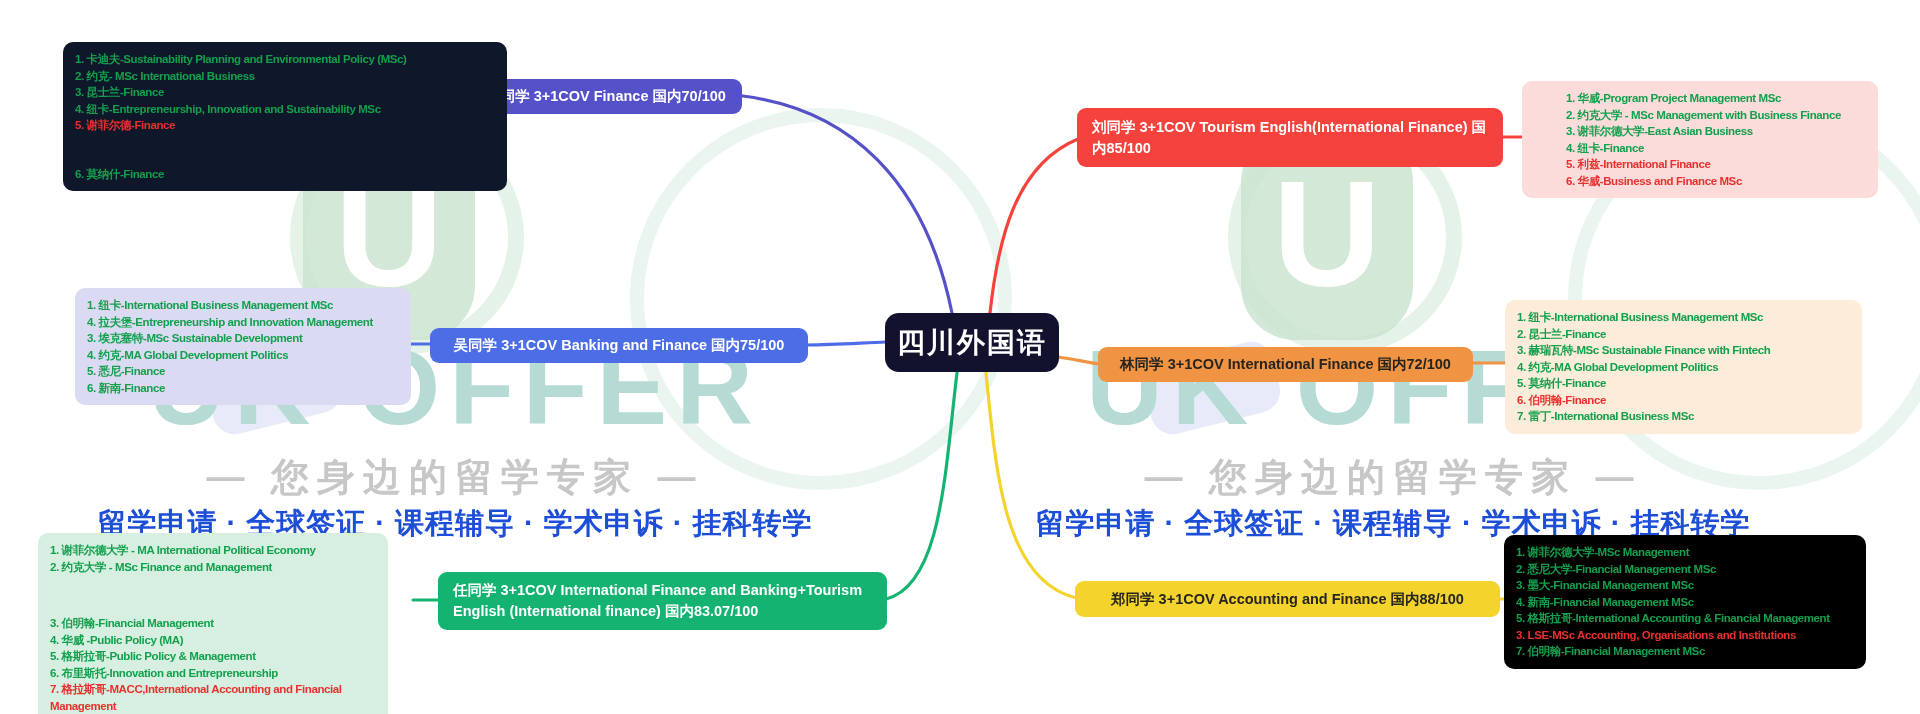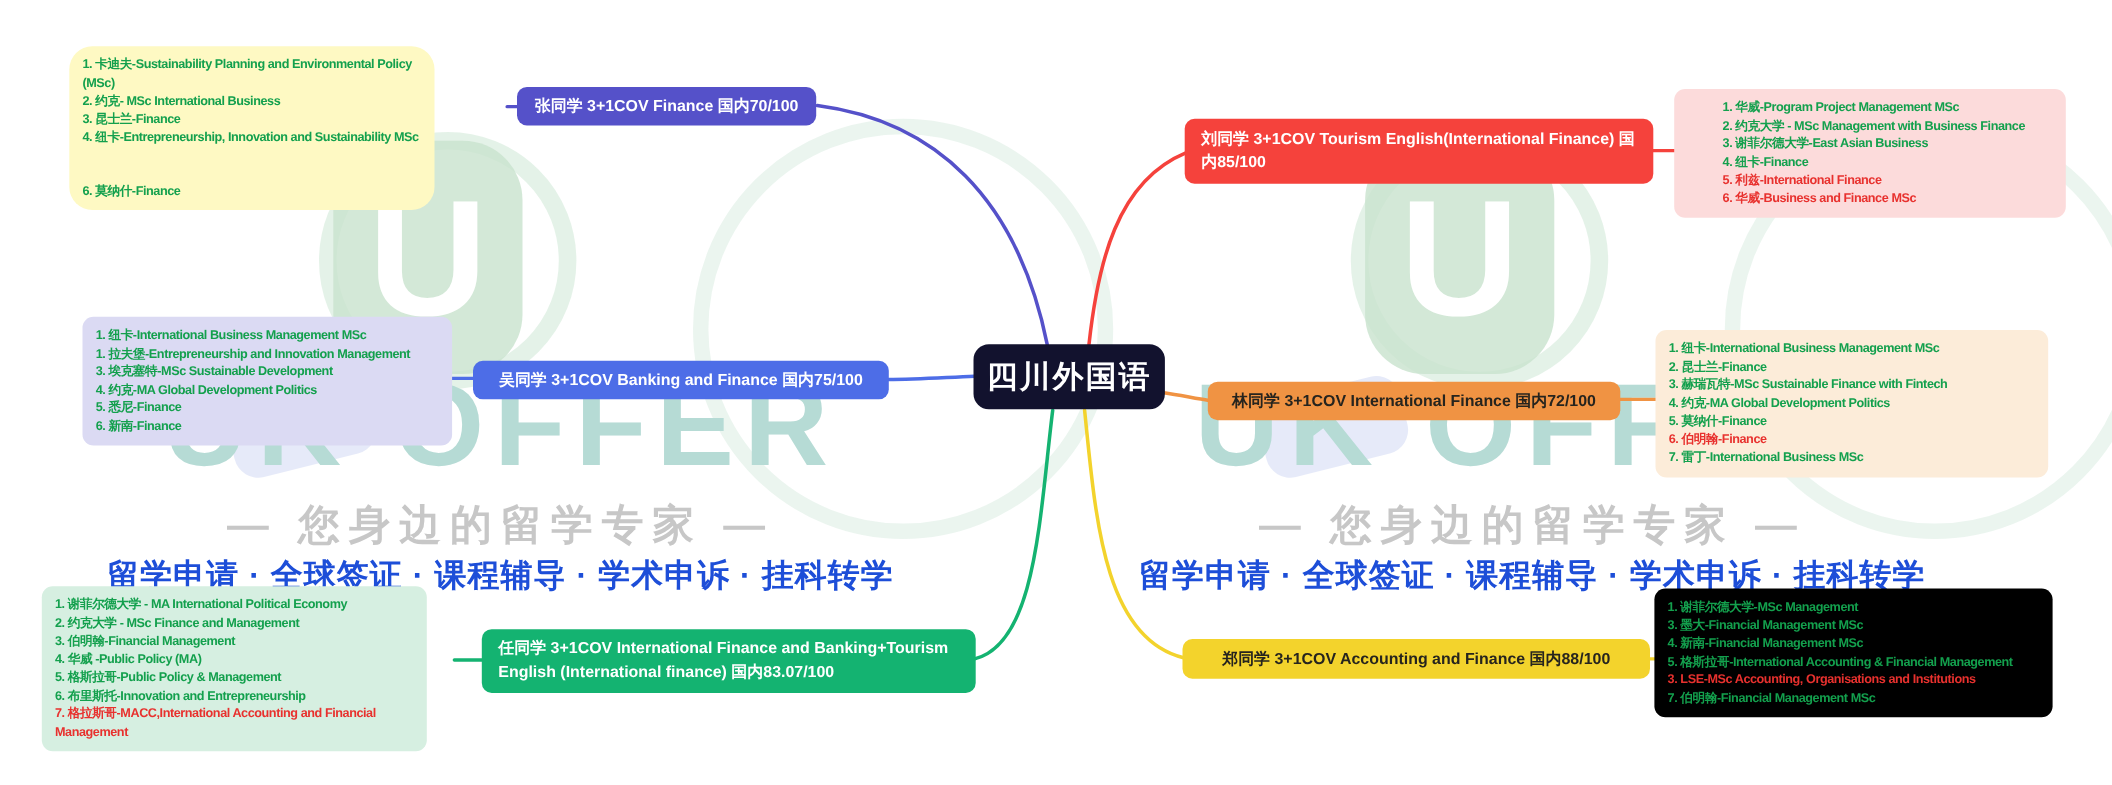--- a/index.html
+++ b/index.html
@@ -80,43 +80,44 @@
     <path d="M1501,137 L1524,137" stroke-width="3" stroke="#f5423c"></path>
     <path d="M1058,357 C1072,359 1086,362 1099,364" stroke-width="3.2" stroke="#f09343"></path>
     <path d="M1471,363 L1507,363" stroke-width="3" stroke="#f09343"></path>
     <path d="M986,373 C996,470 1003,580 1076,598" stroke-width="3.2" stroke="#f3d32c"></path>
     <path d="M1493,599 L1508,599" stroke-width="3" stroke="#f3d32c"></path>
   </svg>
 
   <div class="center-node" style="left: 885px; top: 313px; width: 174px; height: 59px; color: rgb(255, 255, 255); background: rgb(18, 18, 46);">四川外国语</div>
 
   <div class="node single" style="left: 470px; top: 79px; width: 272px; color: rgb(255, 255, 255); background: rgb(85, 81, 201);">张同学 3+1COV Finance 国内70/100</div>
-  <div class="offer-box" style="left: 63px; top: 42px; width: 332px; background: #fef9c3; border-radius: 21px;">
+  <div class="offer-box" style="left: 63px; top: 42px; width: 444px; background: #0f172a;">
     <div class="offer-line" style="color: rgb(19, 160, 77);">1. 卡迪夫-Sustainability Planning and Environmental Policy (MSc)</div>
     <div class="offer-line" style="color: rgb(19, 160, 77);">2. 约克- MSc International Business</div>
     <div class="offer-line" style="color: rgb(19, 160, 77);">3. 昆士兰-Finance</div>
     <div class="offer-line" style="color: rgb(19, 160, 77);">4. 纽卡-Entrepreneurship, Innovation and Sustainability MSc</div>
+    <div class="offer-line" style="color: rgb(232, 49, 46);">5. 谢菲尔德-Finance</div>
     <div class="offer-line" style="color: rgb(19, 160, 77); margin-top: 32px;">6. 莫纳什-Finance</div>
   </div>
 
   <div class="node single" style="left: 430px; top: 328px; width: 378px; color: rgb(255, 255, 255); background: rgb(77, 109, 231);">吴同学 3+1COV Banking and Finance 国内75/100</div>
   <div class="offer-box" style="left: 75px; top: 288px; width: 336px; background: rgb(219, 218, 243);">
     <div class="offer-line" style="color: rgb(19, 160, 77);">1. 纽卡-International Business Management MSc</div>
-    <div class="offer-line" style="color: rgb(19, 160, 77);">1. 拉夫堡-Entrepreneurship and Innovation Management</div>
+    <div class="offer-line" style="color: rgb(19, 160, 77);">4. 拉夫堡-Entrepreneurship and Innovation Management</div>
     <div class="offer-line" style="color: rgb(19, 160, 77);">3. 埃克塞特-MSc Sustainable Development</div>
     <div class="offer-line" style="color: rgb(19, 160, 77);">4. 约克-MA Global Development Politics</div>
     <div class="offer-line" style="color: rgb(19, 160, 77);">5. 悉尼-Finance</div>
     <div class="offer-line" style="color: rgb(19, 160, 77);">6. 新南-Finance</div>
   </div>
 
   <div class="node multi" style="left: 438px; top: 572px; width: 449px; min-height: 56px; color: rgb(255, 255, 255); background: rgb(20, 179, 113);">任同学 3+1COV International Finance and Banking+Tourism English (International finance) 国内83.07/100</div>
   <div class="offer-box" style="left: 38px; top: 533px; width: 350px; background: rgb(214, 239, 225);">
     <div class="offer-line" style="color: rgb(19, 160, 77);">1. 谢菲尔德大学 - MA International Political Economy</div>
     <div class="offer-line" style="color: rgb(19, 160, 77);">2. 约克大学 - MSc Finance and Management</div>
-    <div class="offer-line" style="color: rgb(19, 160, 77);">3. 伯明翰-Financial Management</div>
+    <div class="offer-line" style="color: rgb(19, 160, 77); margin-top: 40px;">3. 伯明翰-Financial Management</div>
     <div class="offer-line" style="color: rgb(19, 160, 77);">4. 华威 -Public Policy (MA)</div>
     <div class="offer-line" style="color: rgb(19, 160, 77);">5. 格斯拉哥-Public Policy &amp; Management</div>
     <div class="offer-line" style="color: rgb(19, 160, 77);">6. 布里斯托-Innovation and Entrepreneurship</div>
     <div class="offer-line" style="color: rgb(232, 49, 46);">7. 格拉斯哥-MACC,International Accounting and Financial Management</div>
   </div>
 
   <div class="node multi" style="left: 1077px; top: 108px; width: 426px; min-height: 59px; color: rgb(255, 255, 255); background: rgb(245, 66, 60);">刘同学 3+1COV Tourism English(International Finance) 国内85/100</div>
   <div class="offer-box" style="left: 1522px; top: 81px; width: 356px; background: rgb(252, 219, 219); padding-left: 44px;">
     <div class="offer-line" style="color: rgb(19, 160, 77);">1. 华威-Program Project Management MSc</div>
     <div class="offer-line" style="color: rgb(19, 160, 77);">2. 约克大学 -  MSc Management with Business Finance</div>
@@ -133,20 +134,21 @@
     <div class="offer-line" style="color: rgb(19, 160, 77);">3. 赫瑞瓦特-MSc Sustainable Finance with Fintech</div>
     <div class="offer-line" style="color: rgb(19, 160, 77);">4. 约克-MA Global Development Politics</div>
     <div class="offer-line" style="color: rgb(19, 160, 77);">5. 莫纳什-Finance</div>
     <div class="offer-line" style="color: rgb(232, 49, 46);">6. 伯明翰-Finance</div>
     <div class="offer-line" style="color: rgb(19, 160, 77);">7. 雷丁-International Business MSc</div>
   </div>
 
   <div class="node single" style="left: 1075px; top: 581px; width: 425px; height: 36px; color: rgb(38, 36, 30); background: rgb(243, 211, 44);">郑同学 3+1COV Accounting and Finance 国内88/100</div>
   <div class="offer-box" style="left: 1504px; top: 535px; width: 362px; background: #000000;">
     <div class="offer-line" style="color: rgb(19, 160, 77);">1. 谢菲尔德大学-MSc Management</div>
+    <div class="offer-line" style="color: rgb(19, 160, 77);">2. 悉尼大学-Financial Management MSc</div>
     <div class="offer-line" style="color: rgb(19, 160, 77);">3. 墨大-Financial Management MSc</div>
     <div class="offer-line" style="color: rgb(19, 160, 77);">4. 新南-Financial Management MSc</div>
     <div class="offer-line" style="color: rgb(19, 160, 77);">5. 格斯拉哥-International Accounting &amp; Financial Management</div>
     <div class="offer-line" style="color: rgb(232, 49, 46);">3. LSE-MSc Accounting, Organisations and Institutions</div>
     <div class="offer-line" style="color: rgb(19, 160, 77);">7. 伯明翰-Financial Management MSc</div>
   </div>
 
 </div>
 
 </body></html>

